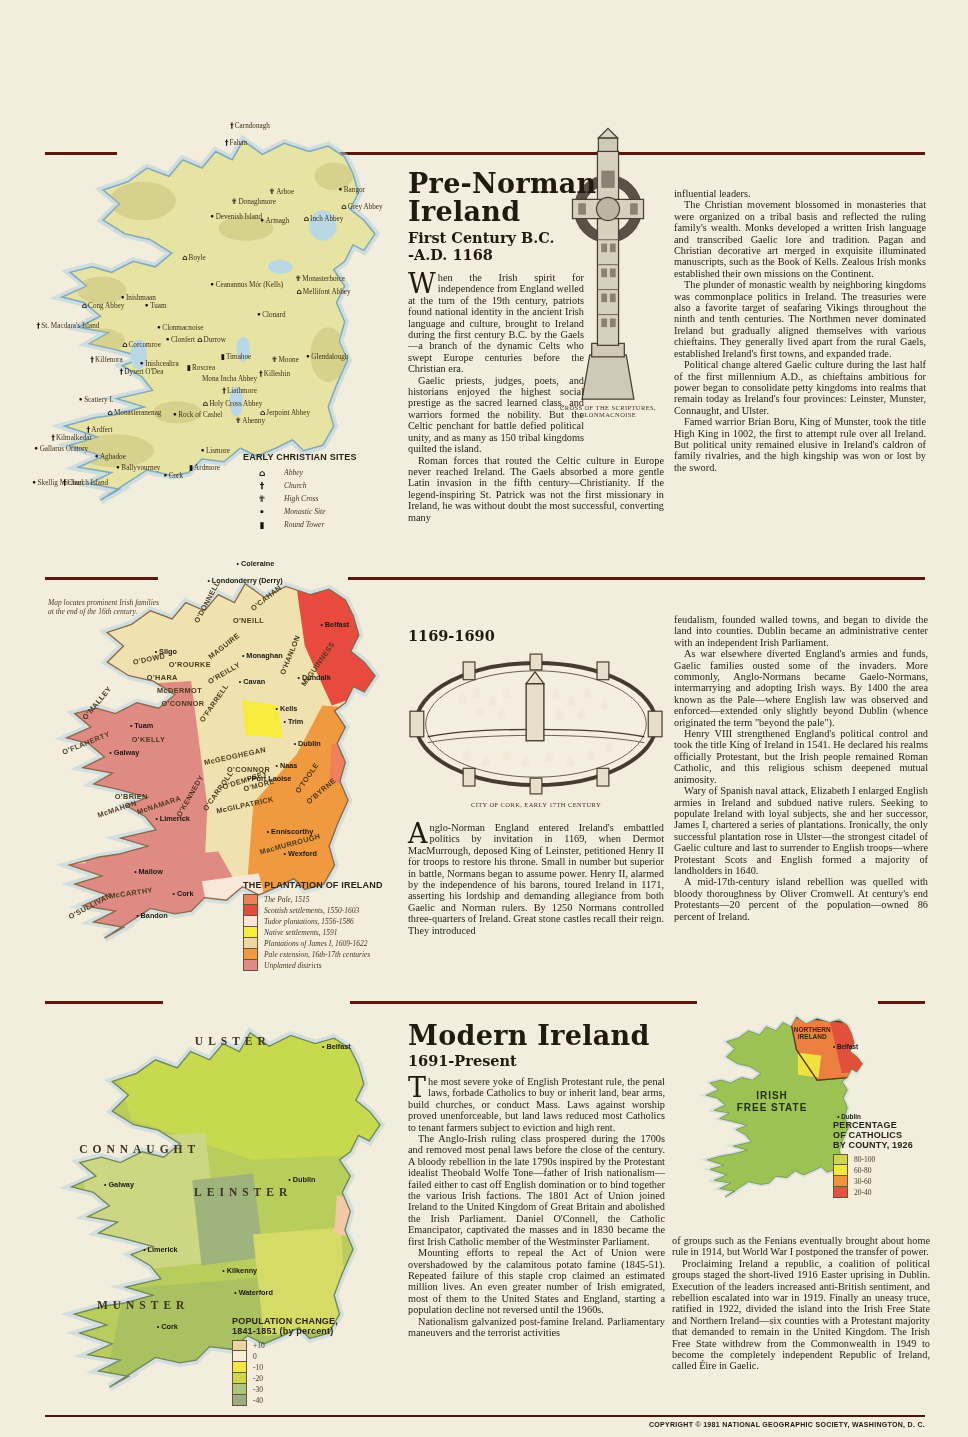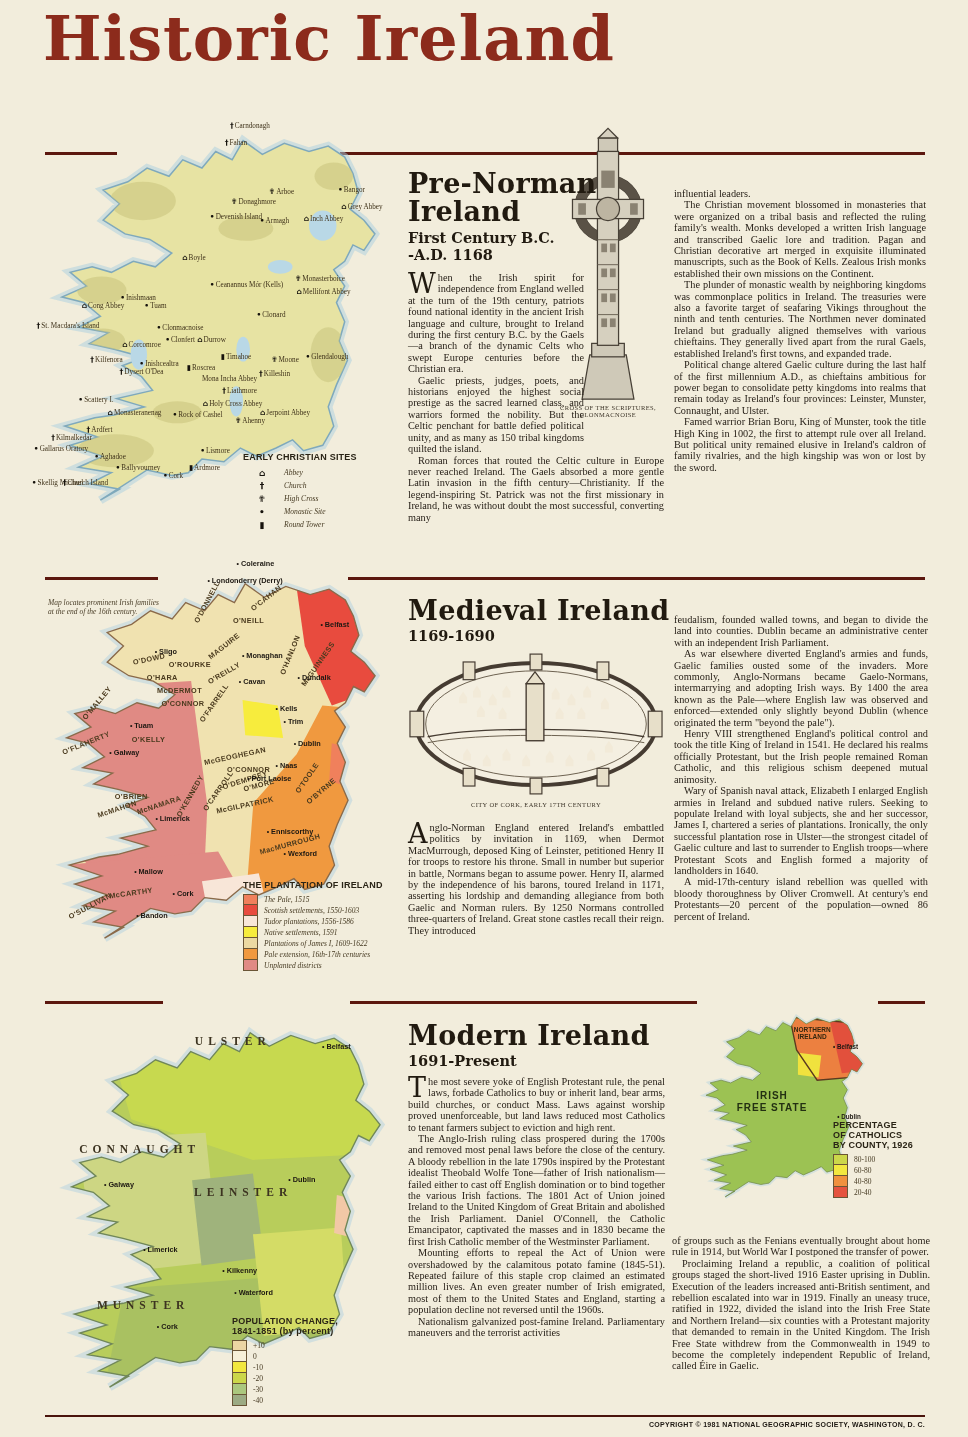--- a/index.html
+++ b/index.html
@@ -80,21 +80,20 @@
         L128,14 L140,20 Z"></path>
       <clipPath id="ieclip">
           <use href="#ie"></use>
         </clipPath>
       <g id="house">
           <path d="M0,6 L4,0 L8,6 L8,12 L0,12 Z" fill="#f2ead8" stroke="#46false3c32" stroke-width="1"></path>
         </g>
     </defs>
   </svg>
 
-  <div class="main-title">Historic Ireland</div>
 
   <div class="rule" style="left:45px;top:152px;width:72px;"></div>
   <div class="rule" style="left:340px;top:152px;width:585px;"></div>
   <div class="rule" style="left:45px;top:577px;width:113px;"></div>
   <div class="rule" style="left:348px;top:577px;width:577px;"></div>
   <div class="rule" style="left:45px;top:1001px;width:118px;"></div>
   <div class="rule" style="left:350px;top:1001px;width:347px;"></div>
   <div class="rule" style="left:878px;top:1001px;width:47px;"></div>
 
   <div class="abs" style="left:40px;top:112px;width:350px;height:425px;">
@@ -371,21 +370,20 @@
           <span class="swatch" style="background: rgb(240, 153, 63);"></span>
           <span class="legend-label">Pale extension, 16th-17th centuries</span>
         </div>
         <div class="legend-row">
           <span class="swatch" style="background: rgb(224, 138, 132);"></span>
           <span class="legend-label">Unplanted districts</span>
         </div>
       </div>
   </div>
 
-  <div class="sec-heading" style="left:408px;top:597px;">Medieval Ireland</div>
   <div class="sec-sub" style="left:408px;top:628px;">1169-1690</div>
 
   <div class="abs" style="left:408px;top:650px;width:256px;height:148px;">
     <svg viewBox="0 0 260 150" style="width:100%;height:100%;">
       <ellipse cx="130" cy="75" rx="122" ry="62" fill="#f4efe1" stroke="#463c32" stroke-width="4"></ellipse>
       <ellipse cx="130" cy="75" rx="122" ry="62" fill="none" stroke="#463c32" stroke-width="2" stroke-dasharray="3,3"></ellipse>
       <ellipse cx="130" cy="75" rx="112" ry="54" fill="none" stroke="#6b5f4e" stroke-width="1"></ellipse>
       <g fill="#e7dfc9" stroke="#463c32" stroke-width="1.2">
         <rect x="2" y="62" width="14" height="26"></rect>
           <rect x="244" y="62" width="14" height="26"></rect>
@@ -567,21 +565,21 @@
     <div class="legend-row">
           <span class="swatch" style="background: rgb(204, 215, 74);"></span>
           <span class="legend-label" style="font-style:normal;">80-100</span>
         </div>
         <div class="legend-row">
           <span class="swatch" style="background: rgb(242, 231, 63);"></span>
           <span class="legend-label" style="font-style:normal;">60-80</span>
         </div>
         <div class="legend-row">
           <span class="swatch" style="background: rgb(240, 145, 62);"></span>
-          <span class="legend-label" style="font-style:normal;">40-80</span>
+          <span class="legend-label" style="font-style:normal;">30-60</span>
         </div>
         <div class="legend-row">
           <span class="swatch" style="background: rgb(229, 83, 63);"></span>
           <span class="legend-label" style="font-style:normal;">20-40</span>
         </div>
       </div>
   </div>
 
   <div class="rule thin" style="left:45px;top:1415px;width:880px;"></div>
   <div class="footer-copy" style="left:425px;top:1421px;width:500px;">COPYRIGHT © 1981 NATIONAL GEOGRAPHIC SOCIETY, WASHINGTON, D. C.</div>

